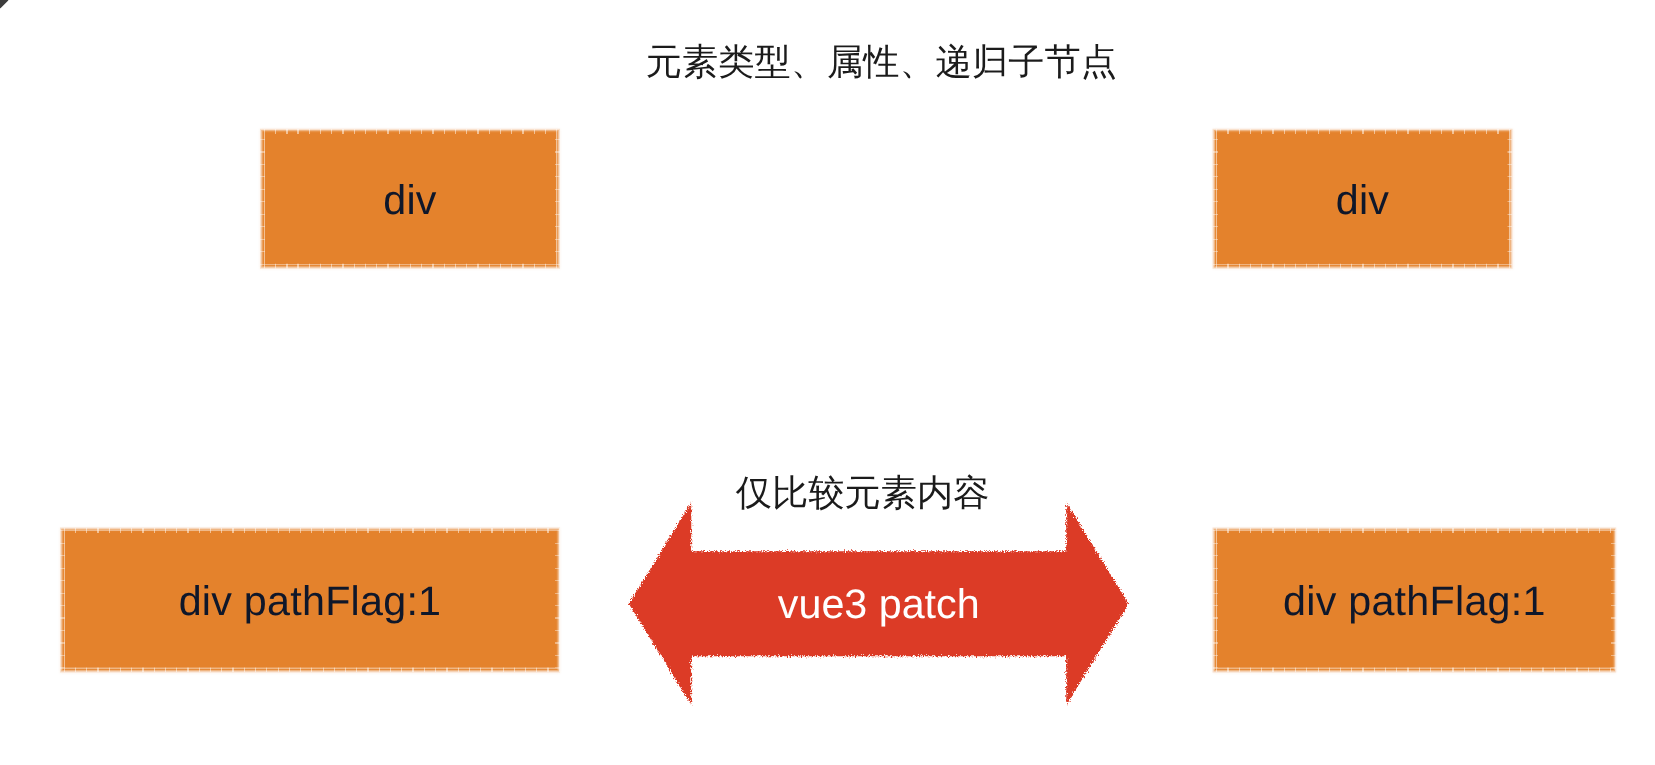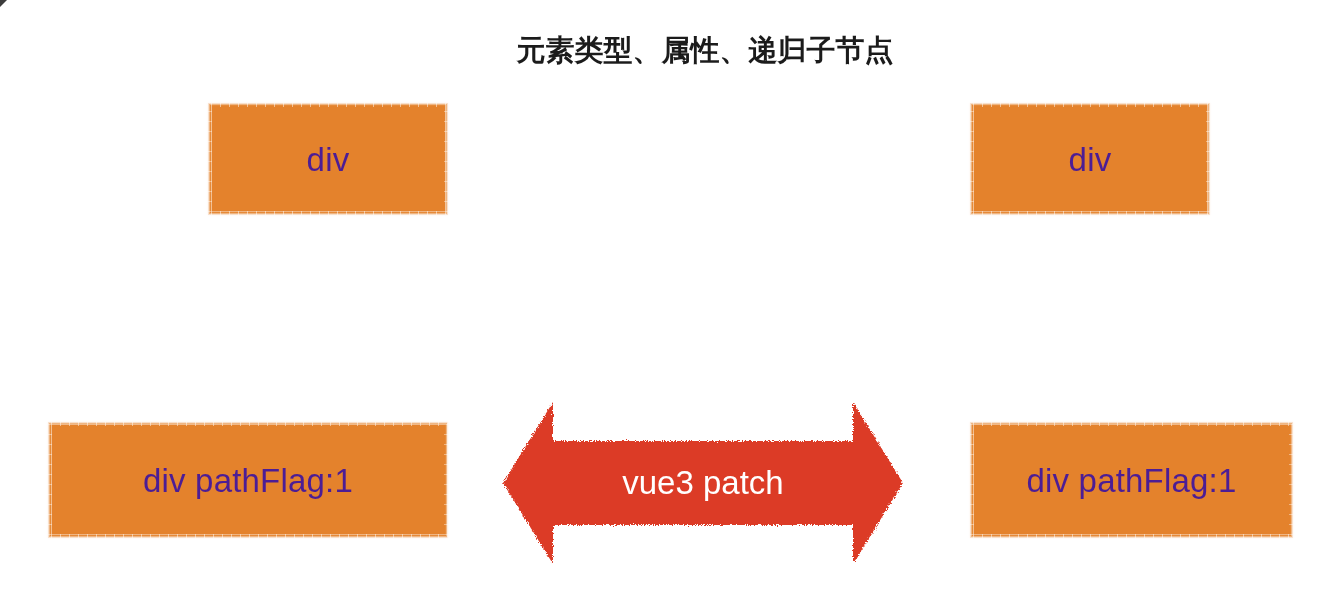--- a/index.html
+++ b/index.html
@@ -19,21 +19,21 @@
     overflow: hidden;
   }
 
   
   .node-box {
     position: absolute;
     background: #E4822C;
     display: flex;
     align-items: center;
     justify-content: center;
-    color: #4c1d95;
+    color: #0f172a;
     font-size: 33px;
     font-weight: 400;
     letter-spacing: 0.2px;
     white-space: nowrap;
     
     box-shadow:
       0 0 0 1px rgba(228,130,44,0.85),
       0 0 0 2px rgba(228,130,44,0.45),
       0 0 0 3px rgba(228,130,44,0.18),
       0 0 2px 3px rgba(228,130,44,0.10);
@@ -88,21 +88,21 @@
     line-height: 1;
     pointer-events: none;
   }
 
   
   .caption {
     position: absolute;
     text-align: center;
     color: #1b1b1b;
     font-size: 29px;
-    font-weight: 700;
+    font-weight: 400;
     white-space: nowrap;
     line-height: 1;
   }
 
   
   .corner-mark {
     position: absolute;
     left: 0;
     top: 0;
     width: 7px;
@@ -123,20 +123,21 @@
 
   <div class="node-box" style="left:211px; top:106px; width:234px; height:106px;">
     <span class="node-label">div</span>
   </div>
 
 
   <div class="node-box" style="left:973px; top:106px; width:234px; height:106px;">
     <span class="node-label">div</span>
   </div>
 
+  <div class="caption" style="left:540px; top:381px; width:300px;">仅比较元素内容</div>
 
   <div class="node-box" style="left:51px; top:425px; width:394px; height:110px;">
     <span class="node-label">div pathFlag:1</span>
   </div>
 
   <div class="arrow-group" style="left:501px; top:399px; width:404px; height:168px;">
     <svg class="arrow-svg" width="404" height="168" viewBox="0 0 404 168">
       <defs>
         <filter id="rough3" x="-8%" y="-8%" width="116%" height="116%">
           <feTurbulence type="fractalNoise" baseFrequency="0.9" numOctaves="4" seed="19" result="noise3"></feTurbulence>

